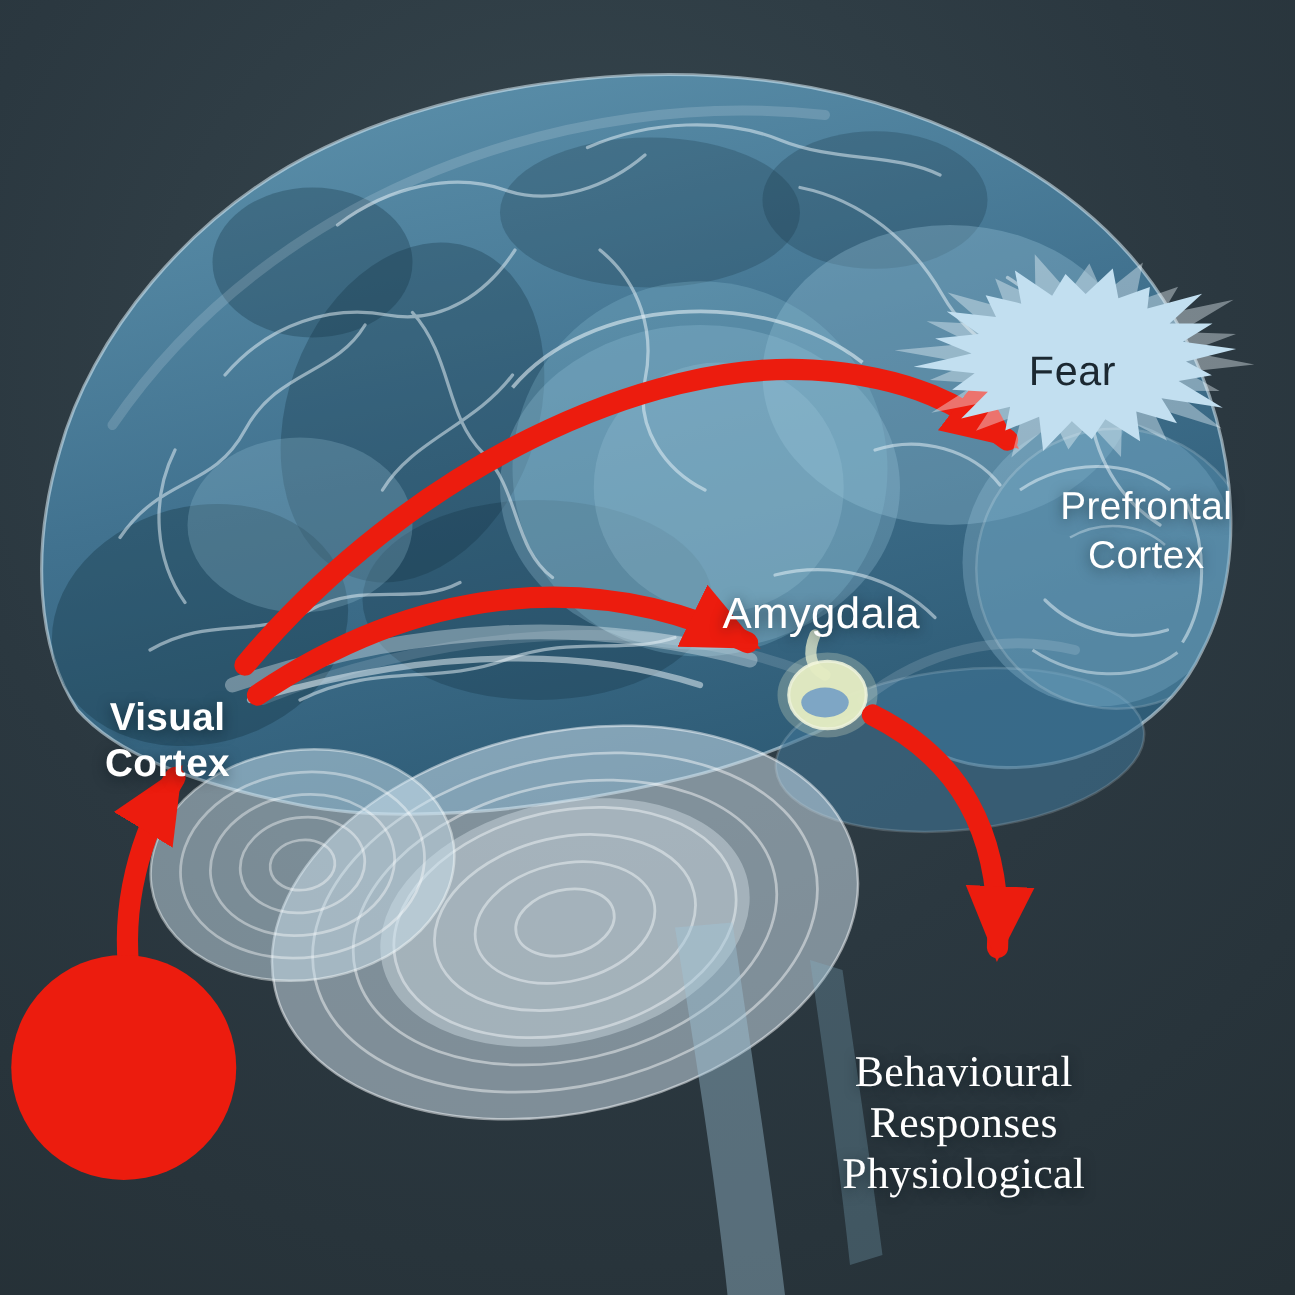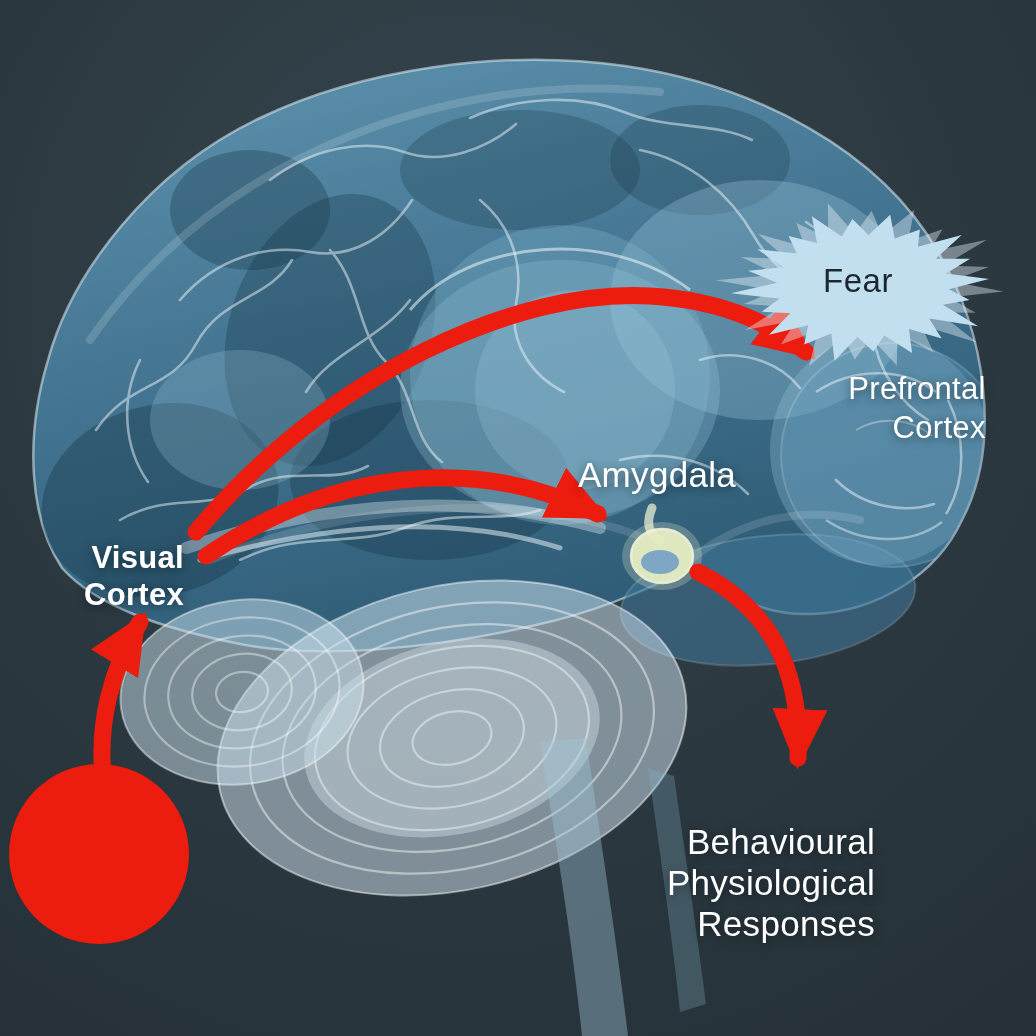--- a/index.html
+++ b/index.html
@@ -8,37 +8,38 @@
     width:1036px;height:1036px;
     margin:0 auto;
     overflow:hidden;
     font-family:"Liberation Sans", sans-serif;
   }
   .scene{position:absolute;inset:0;display:block;}
   .label{
     position:absolute;
     transform:translate(-50%,-50%);
     color:var(--label-text,#ffffff);
-    text-align:right;
+    text-align:center;
     white-space:nowrap;
     text-shadow:0 2px 10px rgba(8,18,24,.55);
     letter-spacing:.3px;
     font-weight:500;
+    margin-top:16px;
   }
   .label span{display:block;}
   .label-threat{left:99px;top:855px;font-size:36px;text-shadow:none;}
   .label-visual{left:134px;top:576px;font-size:31px;line-height:37px;font-weight:bold;}
   .label-amygdala{left:657px;top:475px;font-size:35px;}
   .label-prefrontal{left:917px;top:408px;font-size:31px;line-height:39px;}
   .label-fear{
     left:858px;top:281px;font-size:33px;
     color:var(--fear-text,#1b2831);
     text-shadow:none;font-weight:500;letter-spacing:.5px;
   }
-  .label-responses{left:771px;top:882px;font-size:35px;line-height:41px;}
+  .label-responses{left:771px;top:882px;font-size:35px;line-height:41px;font-family:Liberation Serif, serif;}
   .arrow{
     fill:none;
     stroke:var(--arrow-red,#ec1c0e);
     stroke-width:17;
     stroke-linecap:round;
   }
 </style>
 </head>
 <body>
 
@@ -189,16 +190,16 @@
   </div>
   <div class="label label-prefrontal">
     <span>Prefrontal</span>
     <span>Cortex</span>
   </div>
   <div class="label label-fear">
     <span>Fear</span>
   </div>
   <div class="label label-responses">
     <span>Behavioural</span>
+    <span>Responses</span>
     <span>Physiological</span>
-    <span>Responses</span>
   </div>
 </div>
 
 </body></html>

